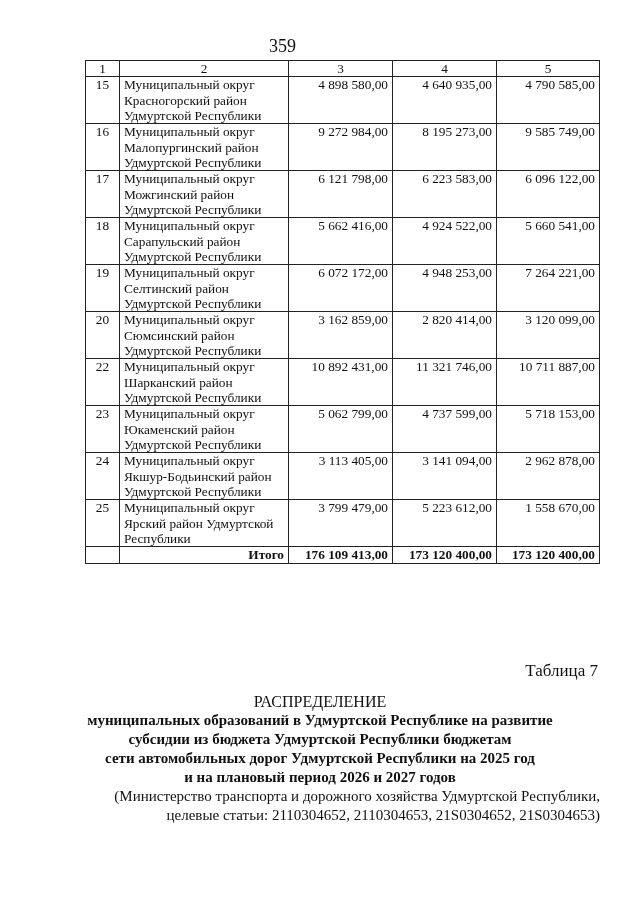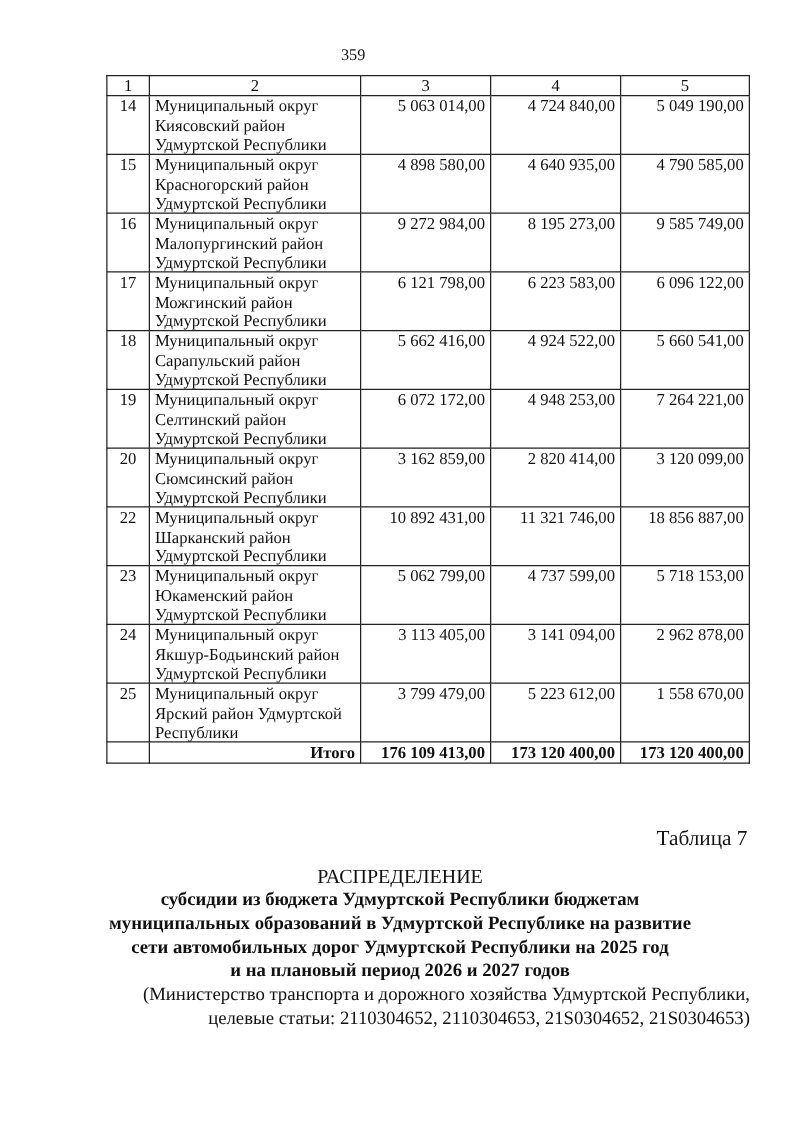--- a/index.html
+++ b/index.html
@@ -2,21 +2,21 @@
 <html><head>
 <meta charset="utf-8">
 <style>
   html, body { margin: 0; padding: 0; background: #ffffff; }
   body {
     width: 640px; height: 905px; position: relative; overflow: hidden;
     font-family: "Liberation Serif", "DejaVu Serif", serif; color: #111;
   }
   .page-number {
     position: absolute; top: 36px; left: 0; width: 565px; text-align: center;
-    font-size: 13px;
+    font-size: 18px;
     font-family: Liberation Serif, serif;
   }
   table.grid {
     position: absolute; top: 60px; left: 85px;
     border-collapse: collapse; table-layout: fixed; width: 514px;
     font-size: 13.3px; line-height: 15.3px;
   }
   table.grid td {
     border: 1px solid #222; padding: 0 4px 0 4px; vertical-align: top;
   }
@@ -56,27 +56,20 @@
       <col class="c5">
     </colgroup>
   <tbody id="tbody">
     <tr class="hdr">
       <td>1</td>
       <td>2</td>
       <td>3</td>
       <td>4</td>
       <td>5</td>
     </tr>
-  <tr class="row">
-        <td class="num">14</td>
-        <td class="name">Муниципальный округ Киясовский район Удмуртской Республики</td>
-        <td class="val">5 063 014,00</td>
-        <td class="val">4 724 840,00</td>
-        <td class="val">5 049 190,00</td>
-      </tr>
       <tr class="row">
         <td class="num">15</td>
         <td class="name">Муниципальный округ Красногорский район Удмуртской Республики</td>
         <td class="val">4 898 580,00</td>
         <td class="val">4 640 935,00</td>
         <td class="val">4 790 585,00</td>
       </tr>
       <tr class="row">
         <td class="num">16</td>
         <td class="name">Муниципальный округ Малопургинский район Удмуртской Республики</td>
@@ -110,21 +103,21 @@
         <td class="name">Муниципальный округ Сюмсинский район Удмуртской Республики</td>
         <td class="val">3 162 859,00</td>
         <td class="val">2 820 414,00</td>
         <td class="val">3 120 099,00</td>
       </tr>
       <tr class="row">
         <td class="num">22</td>
         <td class="name">Муниципальный округ Шарканский район Удмуртской Республики</td>
         <td class="val">10 892 431,00</td>
         <td class="val">11 321 746,00</td>
-        <td class="val">18 856 887,00</td>
+        <td class="val">10 711 887,00</td>
       </tr>
       <tr class="row">
         <td class="num">23</td>
         <td class="name">Муниципальный округ Юкаменский район Удмуртской Республики</td>
         <td class="val">5 062 799,00</td>
         <td class="val">4 737 599,00</td>
         <td class="val">5 718 153,00</td>
       </tr>
       <tr class="row">
         <td class="num">24</td>
@@ -147,19 +140,19 @@
         <td class="val">173 120 400,00</td>
         <td class="val">173 120 400,00</td>
       </tr>
     </tbody>
 </table>
 
 <div class="table-label">Таблица 7</div>
 
 <div class="title-block">
   <div class="title-main">РАСПРЕДЕЛЕНИЕ</div>
+  <div class="title-sub">муниципальных образований в Удмуртской Республике на развитие</div>
   <div class="title-sub">субсидии из бюджета Удмуртской Республики бюджетам</div>
-  <div class="title-sub">муниципальных образований в Удмуртской Республике на развитие</div>
   <div class="title-sub">сети автомобильных дорог Удмуртской Республики на 2025 год</div>
   <div class="title-sub">и на плановый период 2026 и 2027 годов</div>
   <div class="title-note">(Министерство транспорта и дорожного хозяйства Удмуртской Республики,</div>
   <div class="title-note">целевые статьи: 2110304652, 2110304653, 21S0304652, 21S0304653)</div>
 </div>
 
 </body></html>

